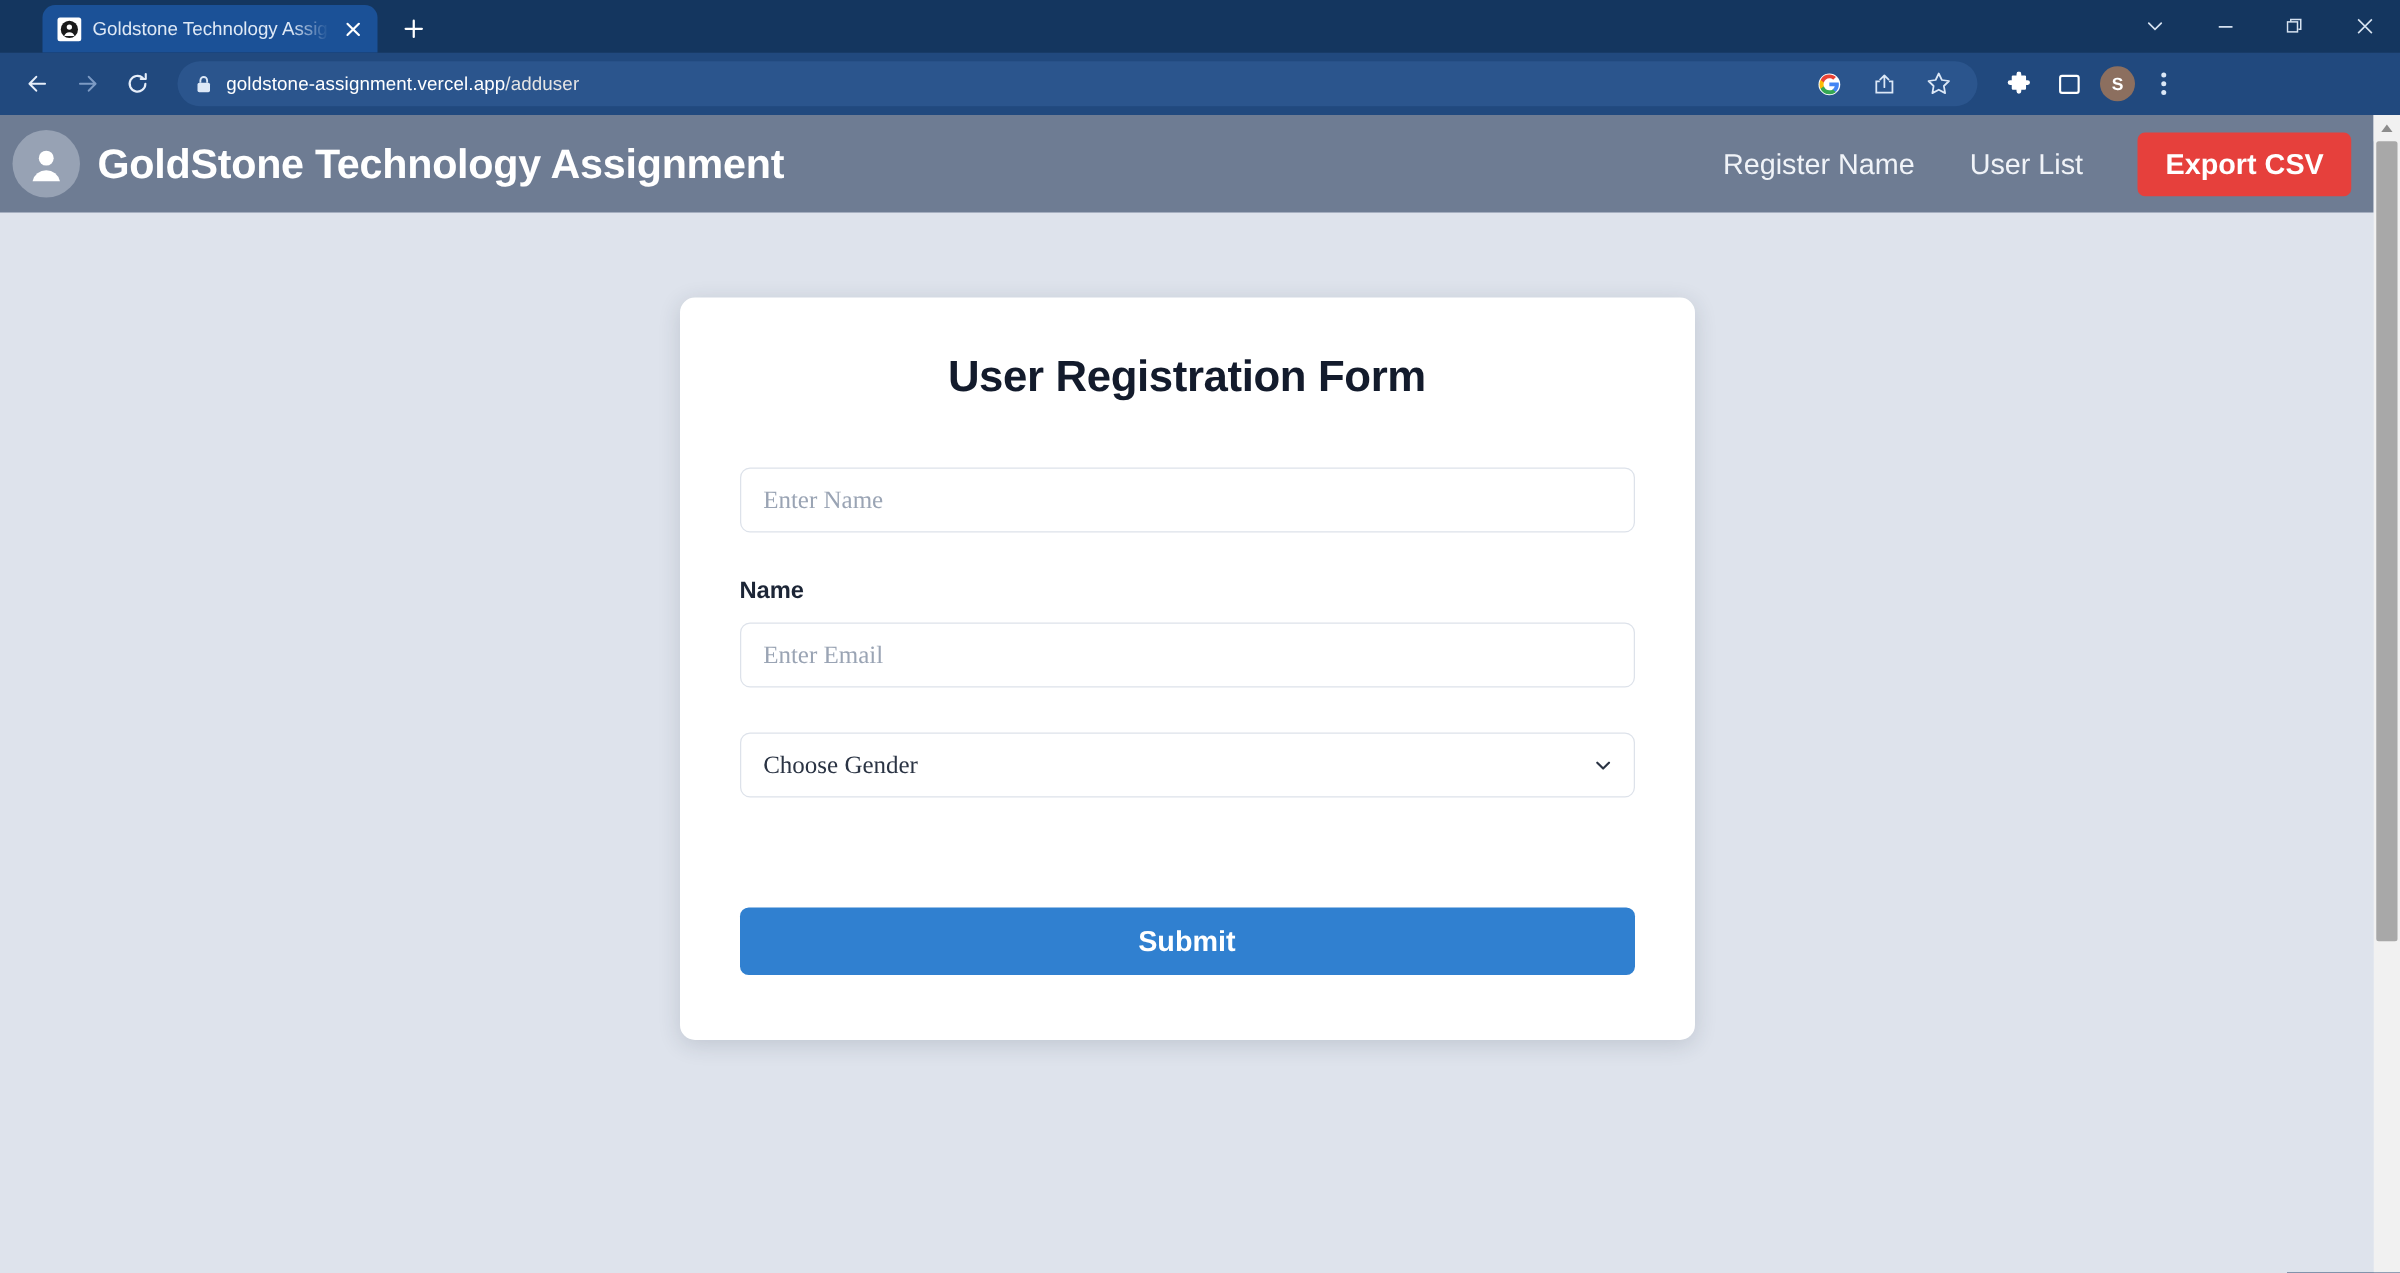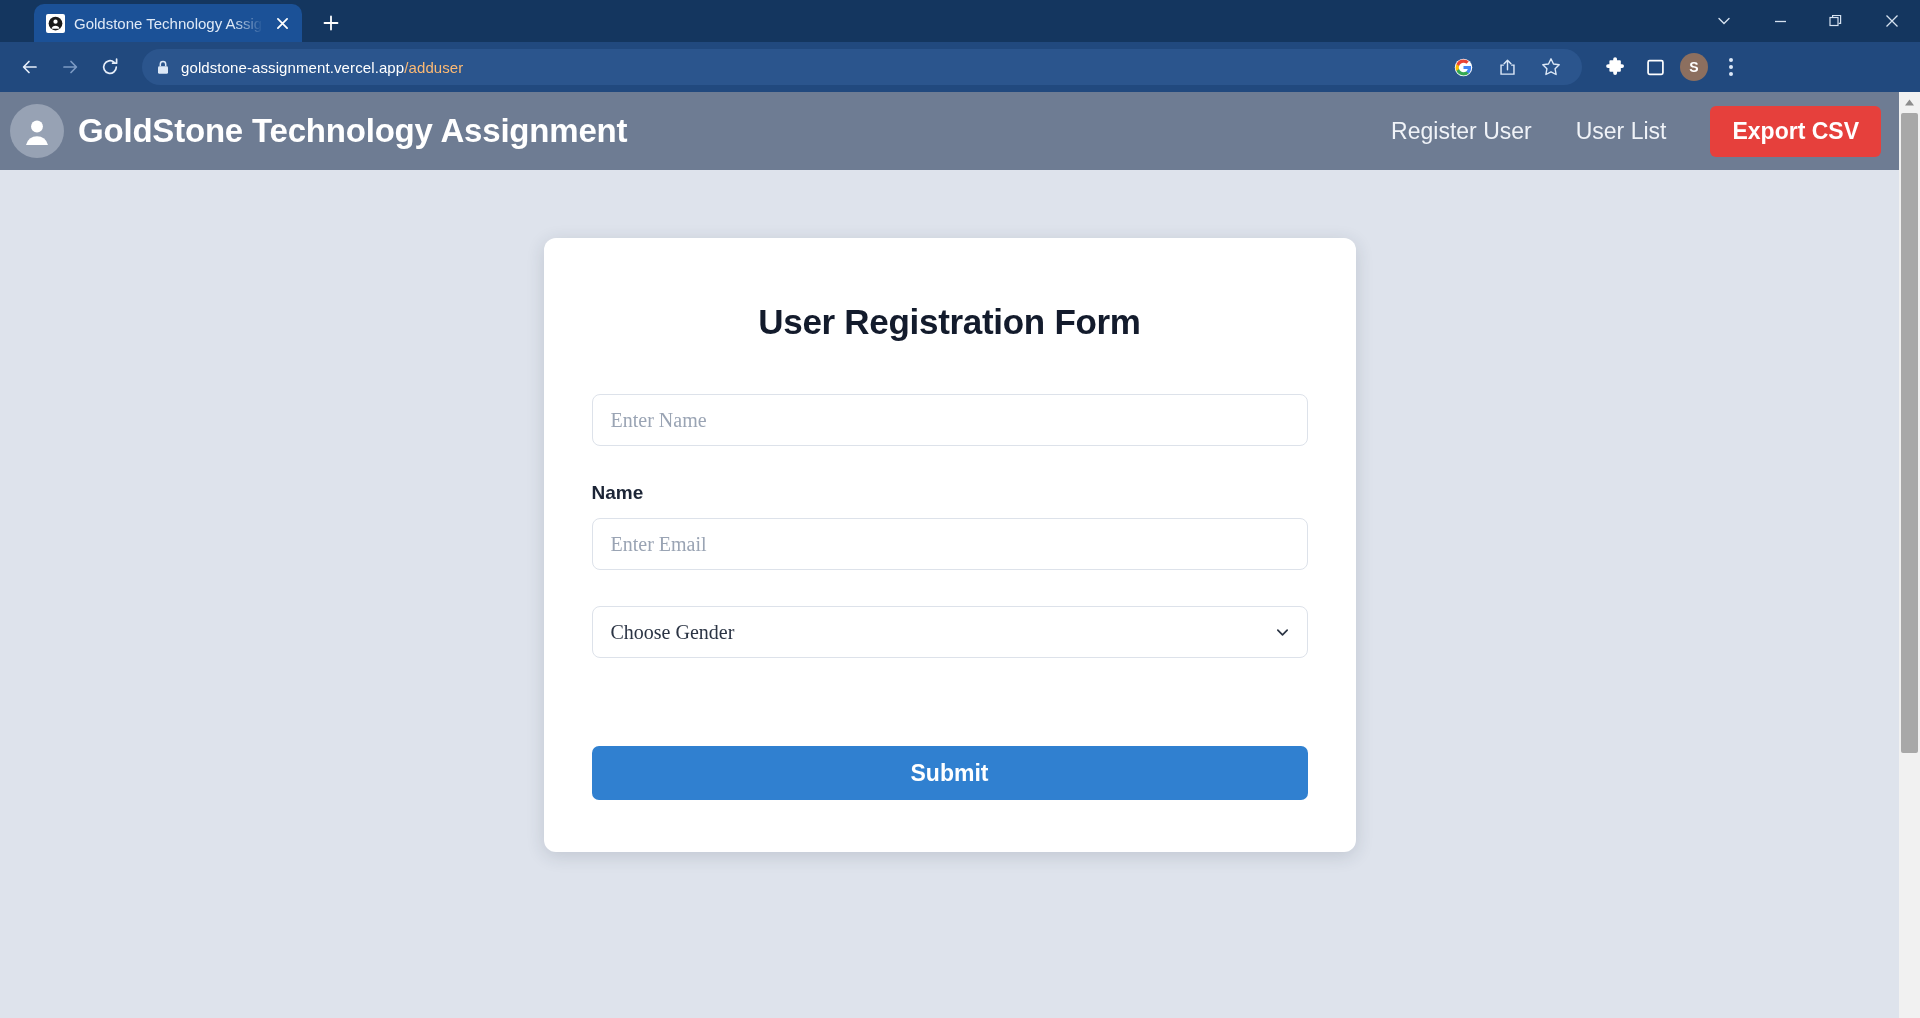--- a/index.html
+++ b/index.html
@@ -123,21 +123,21 @@
     gap: 11px;
     max-width: 1440px;
     cursor: text;
   }
   .url {
     font-size: 15px;
     color: #ffffff;
     white-space: nowrap;
     letter-spacing: .1px;
   }
-  .url .path { color: #fdba74; }
+  .url .path { color: #e5e5e5; }
   .omnibox-right {
     margin-left: auto;
     display: flex;
     align-items: center;
     gap: 14px;
     padding-right: 2px;
   }
   .tb-icon {
     width: 30px; height: 30px;
     display: flex; align-items: center; justify-content: center;
@@ -250,21 +250,20 @@
     box-shadow: 0 4px 18px rgba(40,50,70,.16);
     padding: 44px 48px 52px 48px;
   }
   .card-title {
     text-align: center;
     font-size: 35px;
     font-weight: bold;
     color: #131b2c;
     margin-bottom: 52px;
     letter-spacing: -.3px;
-    margin-top: 20px;
   }
   .field { margin-bottom: 14px; }
   .field-label {
     display: block;
     font-size: 19px;
     font-weight: bold;
     color: #1c2536;
     margin-bottom: 14px;
   }
   .field-control {
@@ -472,21 +471,21 @@
           <span class="brand-avatar">
             <svg width="36" height="36" viewBox="0 0 40 40">
               <circle cx="20" cy="15" r="6.6" fill="#ffffff"></circle>
               <path d="M7.8 35.5a12.5 12.5 0 0 1 24.4 0z" fill="#ffffff"></path>
             </svg>
           </span>
           <span class="brand-name">GoldStone Technology Assignment</span>
         </div>
 
         <div class="appnav">
-          <a class="navlink">Register User</a>
+          <a class="navlink">Register Name</a>
           <a class="navlink">User List</a>
           <button class="btn-export" style="background: rgb(230, 64, 60);">Export CSV</button>
         </div>
       </div>
 
       <div class="card-wrap">
         <div class="card">
 
           <div class="card-title">User Registration Form</div>
 

